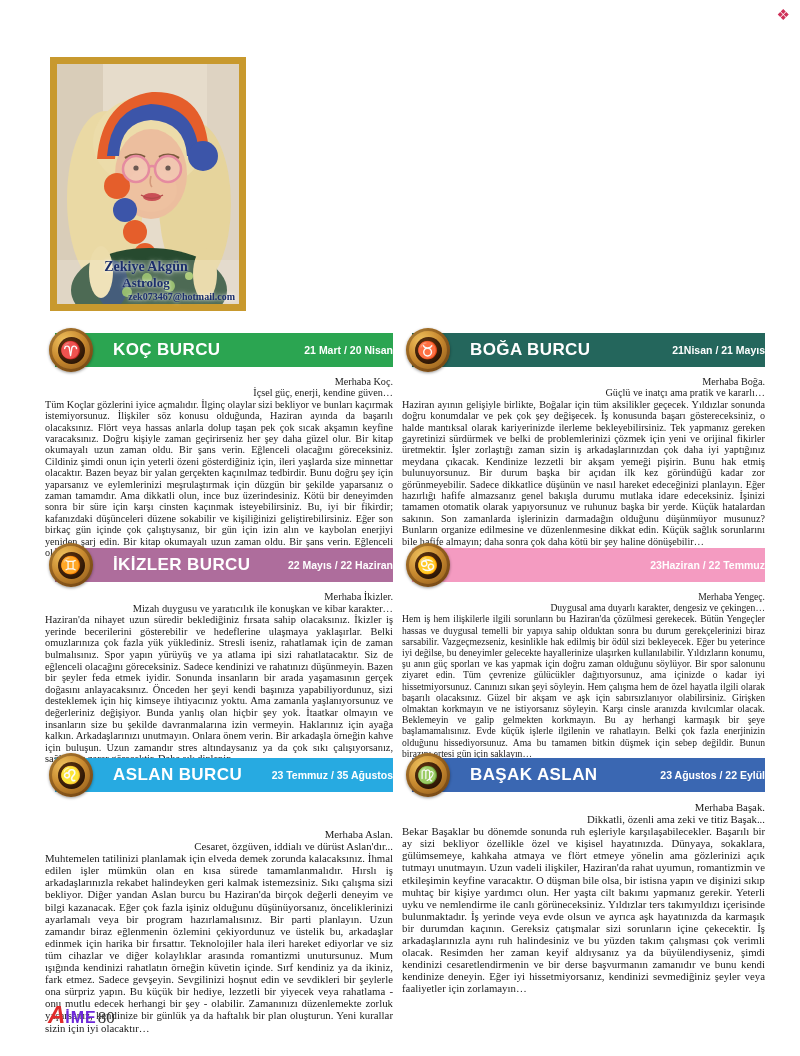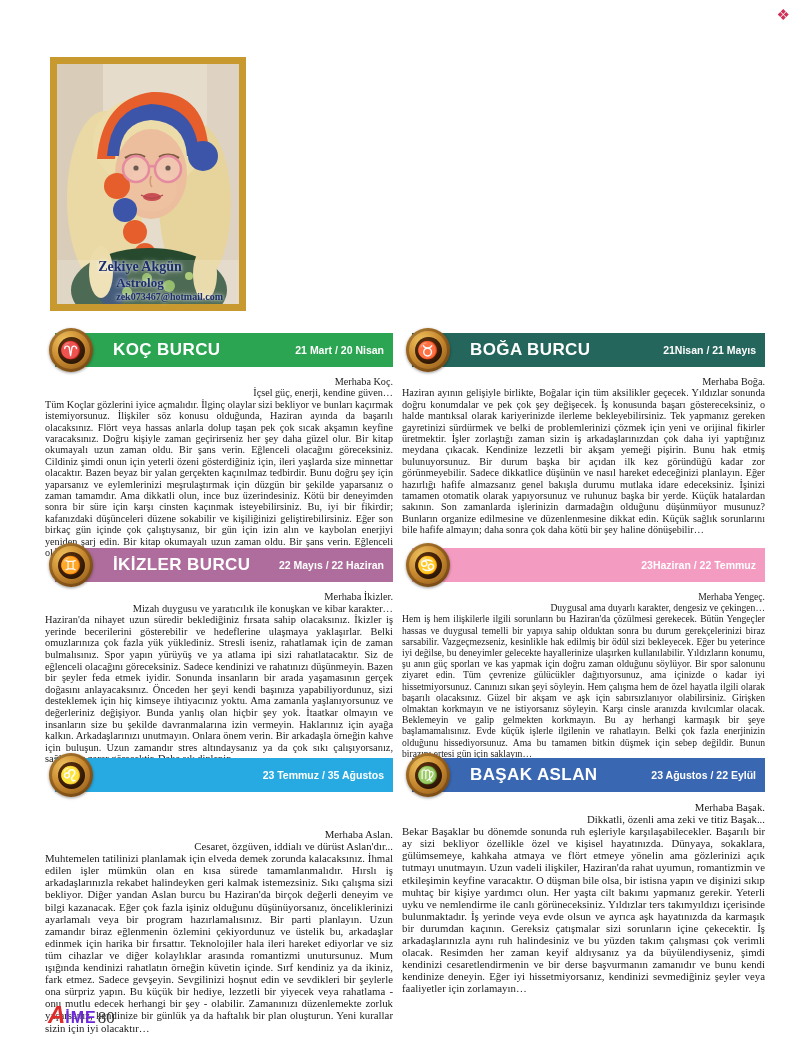--- a/index.html
+++ b/index.html
@@ -4,40 +4,40 @@
 <style>
   html,body{margin:0;padding:0;background:#888;}
   .page{position:relative;width:800px;height:1056px;background:#ffffff;margin:0 auto;overflow:hidden;
         font-family:"Liberation Sans",sans-serif;}
   
   .corner-mark{position:absolute;top:6px;right:10px;font-size:15px;color:#cf3158;}
   
   .photo-frame{position:absolute;left:50px;top:57px;width:196px;height:254px;
                border:7px solid #c8992e;box-sizing:border-box;background:#e6dccb;}
   .photo-frame svg{display:block;}
-  .caption{position:absolute;left:0;right:16px;bottom:2px;text-align:center;
+  .caption{position:absolute;left:0;right:4px;bottom:2px;text-align:center;
            font-family:"Liberation Serif",serif;font-weight:bold;color:#1c2f6b;
            text-shadow:0 0 3px rgba(255,255,255,.85),0 0 6px rgba(255,255,255,.6);line-height:1.15;}
   .caption .name{font-size:14px;}
   .caption .role{font-size:13px;}
   .caption .email{font-size:10px;text-align:right;}
   
   .main-title{position:absolute;left:268px;top:60px;width:512px;text-align:center;color:#d0a62c;}
   .main-title .line{display:block;font-weight:bold;font-size:57px;letter-spacing:-2px;
                     transform:scaleY(1.5);transform-origin:top center;height:108px;line-height:96px;}
   
   .section{position:absolute;}
   .col-l{left:45px;width:348px;}
   .col-r{left:402px;width:363px;}
   .row-1{top:333px;}
   .row-2{top:548px;}
   .row-3{top:758px;}
   .sec-bar{position:relative;height:34px;margin-left:10px;display:flex;align-items:center;}
   .sec-label{color:#fff;font-weight:bold;font-size:17px;letter-spacing:.4px;padding-left:58px;white-space:nowrap;}
-  .sec-dates{margin-left:auto;color:#fff;font-weight:bold;font-size:10.5px;padding-right:9px;white-space:nowrap;}
+  .sec-dates{margin-left:auto;color:#fff;font-weight:bold;font-size:10.5px;white-space:nowrap;}
   .zodiac{position:absolute;left:-6px;top:-5px;width:44px;height:44px;border-radius:50%;
           background:radial-gradient(circle at 35% 30%, #f0c25e 0%, #c8892f 45%, #7a4a14 100%);
           box-shadow:inset 0 0 0 3px rgba(60,30,5,.35), 0 1px 3px rgba(0,0,0,.4);
           display:flex;align-items:center;justify-content:center;z-index:2;}
   .zodiac-inner{width:27px;height:27px;border-radius:50%;
           background:radial-gradient(circle at 40% 35%, #6b3a12, #2a1505 75%);
           color:#f2b64b;font-size:17px;line-height:27px;text-align:center;font-weight:bold;}
   .sec-text{font-family:"Liberation Serif",serif;color:#1b1b1b;margin-top:9px;text-align:justify;}
   .greet,.subtl{display:block;text-align:right;}
   .s-koc   .sec-text{font-size:10.2px;line-height:11.4px;}
@@ -128,20 +128,21 @@
   <div class="section col-r row-1 s-boga">
     <div class="sec-bar" style="background-color: rgb(36, 102, 92);">
       <div class="zodiac">
           <div class="zodiac-inner">♉</div>
         </div>
       <span class="sec-label">BOĞA BURCU</span>
       <span class="sec-dates">21Nisan / 21 Mayıs</span>
     </div>
     <div class="sec-text">
       <span class="greet">Merhaba Boğa.</span>
+      <span class="subtl">Güçlü ve inatçı ama pratik ve kararlı…</span>
       <span>Haziran ayının gelişiyle birlikte, Boğalar için tüm aksilikler geçecek. Yıldızlar sonunda doğru konumdalar ve pek çok şey değişecek. İş konusunda başarı göstereceksiniz, o halde mantıksal olarak kariyerinizde ilerleme bekleyebilirsiniz. Tek yapmanız gereken gayretinizi sürdürmek ve belki de problemlerinizi çözmek için yeni ve orijinal fikirler üretmektir. İşler zorlaştığı zaman sizin iş arkadaşlarınızdan çok daha iyi yaptığınız meydana çıkacak. Kendinize lezzetli bir akşam yemeği pişirin. Bunu hak etmiş bulunuyorsunuz. Bir durum başka bir açıdan ilk kez göründüğü kadar zor görünmeyebilir. Sadece dikkatlice düşünün ve nasıl hareket edeceğinizi planlayın. Eğer hazırlığı hafife almazsanız genel bakışla durumu mutlaka idare edeceksiniz. İşinizi tamamen otomatik olarak yapıyorsunuz ve ruhunuz başka bir yerde. Küçük hatalardan sakının. Son zamanlarda işlerinizin darmadağın olduğunu düşünmüyor musunuz? Bunların organize edilmesine ve düzenlenmesine dikkat edin. Küçük sağlık sorunlarını bile hafife almayın; daha sonra çok daha kötü bir şey haline dönüşebilir…</span>
     </div>
   </div>
 
   <div class="section col-l row-2 s-ikiz">
     <div class="sec-bar" style="background-color: rgb(174, 109, 156);">
       <div class="zodiac">
           <div class="zodiac-inner">♊</div>
         </div>
       <span class="sec-label">İKİZLER BURCU</span>
@@ -166,20 +167,21 @@
       <span class="subtl">Duygusal ama duyarlı karakter, dengesiz ve çekingen…</span>
       <span>Hem iş hem ilişkilerle ilgili sorunların bu Haziran'da çözülmesi gerekecek. Bütün Yengeçler hassas ve duygusal temelli bir yapıya sahip olduktan sonra bu durum gerekçelerinizi biraz sarsabilir. Vazgeçmezseniz, kesinlikle hak edilmiş bir ödül sizi bekleyecek. Eğer bu yeterince iyi değilse, bu deneyimler gelecekte hayallerinize ulaşırken kullanılabilir. Yıldızların konumu, şu anın güç sporları ve kas yapmak için doğru zaman olduğunu söylüyor. Bir spor salonunu ziyaret edin. Tüm çevrenize gülücükler dağıtıyorsunuz, ama içinizde o kadar iyi hissetmiyorsunuz. Canınızı sıkan şeyi söyleyin. Hem çalışma hem de özel hayatla ilgili olarak başarılı olacaksınız. Güzel bir akşam ve aşk için sabırsızlanıyor olabilirsiniz. Girişken olmaktan korkmayın ve ne istiyorsanız söyleyin. Karşı cinsle aranızda kıvılcımlar olacak. Beklemeyin ve galip gelmekten korkmayın. Bu ay herhangi karmaşık bir şeye başlamamalısınız. Evde küçük işlerle ilgilenin ve rahatlayın. Belki çok fazla enerjinizin olduğunu hissediyorsunuz. Ama bu tamamen bitkin düşmek için sebep değildir. Bunun birazını ertesi gün için saklayın…</span>
     </div>
   </div>
 
   <div class="section col-l row-3 s-aslan">
     <div class="sec-bar" style="background-color: rgb(39, 170, 225);">
       <div class="zodiac">
           <div class="zodiac-inner">♌</div>
         </div>
+      <span class="sec-label">ASLAN BURCU</span>
       <span class="sec-dates">23 Temmuz / 35 Ağustos</span>
     </div>
     <div class="sec-text">
       <span class="greet">Merhaba Aslan.</span>
       <span class="subtl">Cesaret, özgüven, iddialı ve dürüst Aslan'dır...</span>
       <span>Muhtemelen tatilinizi planlamak için elveda demek zorunda kalacaksınız. İhmal edilen işler mümkün olan en kısa sürede tamamlanmalıdır. Hırslı iş arkadaşlarınızla rekabet halindeyken geri kalmak istemezsiniz. Sıkı çalışma sizi bekliyor. Diğer yandan Aslan burcu bu Haziran'da birçok değerli deneyim ve bilgi kazanacak. Eğer çok fazla işiniz olduğunu düşünüyorsanız, önceliklerinizi ayarlamalı veya bir program hazırlamalısınız. Bir parti planlayın. Uzun zamandır biraz eğlenmenin özlemini çekiyordunuz ve üstelik bu, arkadaşlar edinmek için harika bir fırsattır. Teknolojiler hala ileri hareket ediyorlar ve siz tüm cihazlar ve diğer kolaylıklar arasında romantizmi unutursunuz. Mum ışığında kendinizi rahatlatın örneğin küvetin içinde. Sırf kendiniz ya da ikiniz, fark etmez. Sadece gevşeyin. Sevgilinizi hoşnut edin ve sevdikleri bir şeylerle ona sürpriz yapın. Bu küçük bir hediye, lezzetli bir yiyecek veya rahatlama - onu mutlu edecek herhangi bir şey - olabilir. Zamanınızı düzenlemekte zorluk yaşarsanız, kendinize bir günlük ya da haftalık bir plan oluşturun. Yeni kurallar sizin için iyi olacaktır…</span>
     </div>
   </div>
 
   <div class="section col-r row-3 s-basak">

